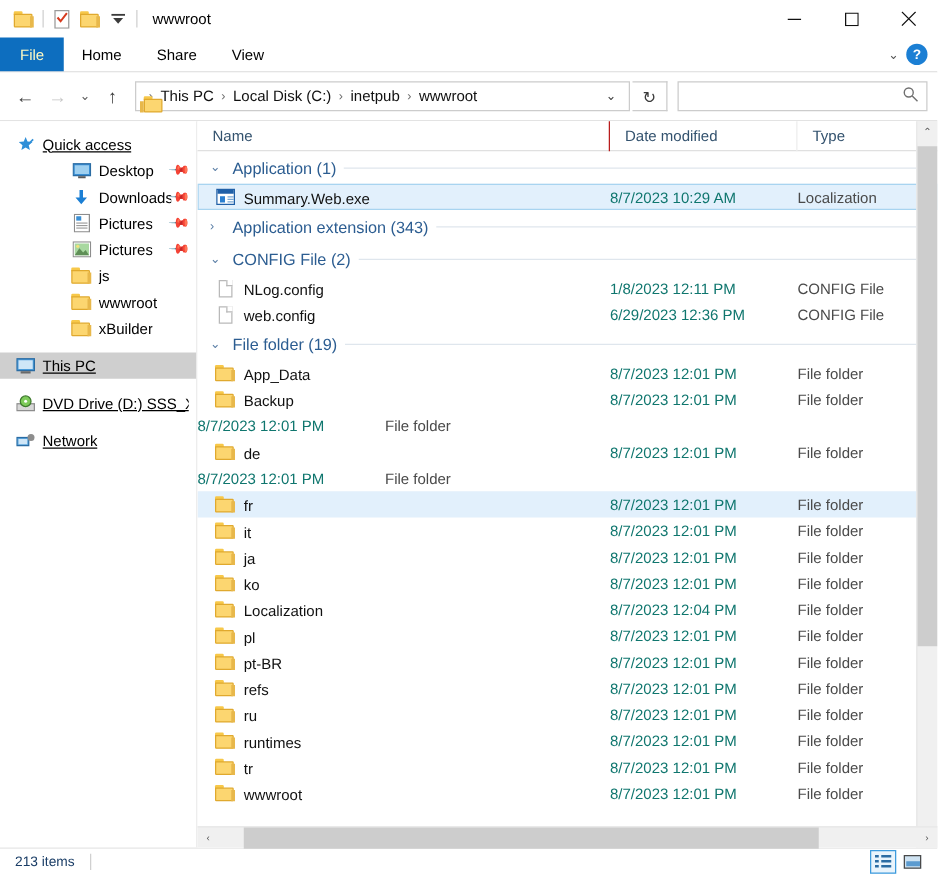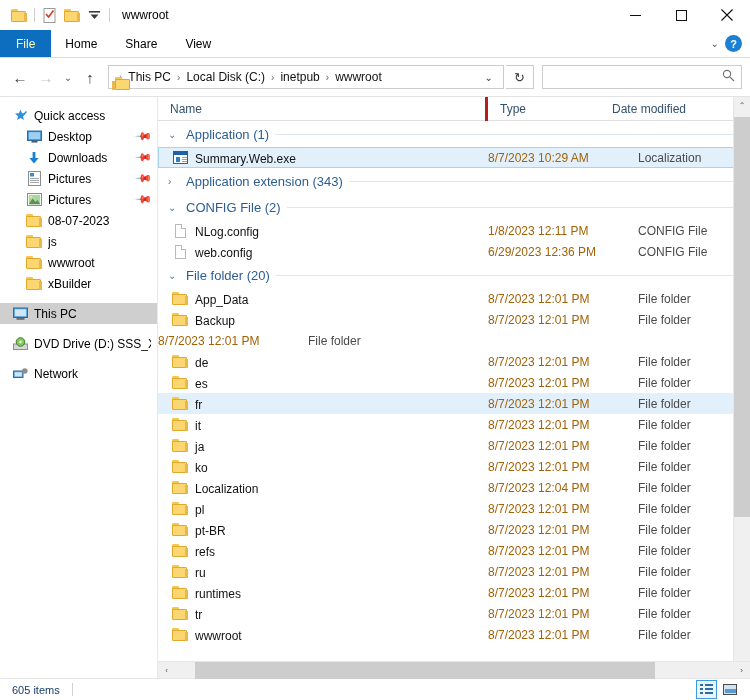--- a/index.html
+++ b/index.html
@@ -58,44 +58,44 @@
   
   .body-area { flex:1; display:flex; min-height:0; border-top:1px solid #e3e3e3; }
 
   
   .sidebar { width:158px; flex:0 0 158px; background:#fff; padding-top:8px; overflow:hidden; border-right:1px solid #e8e8e8; }
   .snode { height:21px; display:flex; align-items:center; font-size:12px; color:#000; padding-right:6px; white-space:nowrap; }
   .snode.sel { background:#cfcfcf; }
   .snode .ico { width:16px; height:16px; margin-right:6px; display:flex; align-items:center; justify-content:center; flex:0 0 16px; }
   .snode .lbl { overflow:hidden; text-overflow:clip; }
   .snode .pin { margin-left:auto; color:#9a9a9a; font-size:11px; transform:rotate(45deg); }
-  .ind-0 { padding-left:12px; }
-  .ind-1 { padding-left:26px; }
+  .ind-0 { padding-left:12px;text-decoration:underline; }
+  .ind-1 { padding-left:26px;margin-left:31px; }
   .sgap { height:9px; }
 
   
   .listpane { flex:1; display:flex; flex-direction:column; min-width:0; background:#fff; position:relative; }
   .colhdr { height:24px; display:flex; align-items:center; border-bottom:1px solid #e0e0e0; position:relative;
             flex:0 0 24px; background:#fff; }
   .col { font-size:12px; color:#33526e; padding-left:12px; height:24px; display:flex; align-items:center; }
-  .col.name { width:330px; flex:0 0 330px; border-right:3px solid #b91c1c; }
+  .col.name { width:330px; flex:0 0 330px; border-right:1px solid #b91c1c; }
   .col.date { width:150px; flex:0 0 150px; border-right:1px solid #ededed; }
   .col.type { flex:1; }
 
   .rows { flex:1; overflow:hidden; position:relative; }
   .grp { height:26px; display:flex; align-items:center; padding-left:10px; gap:6px; }
   .grp .gchev { font-size:10px; color:#5a7ea6; width:12px; }
   .grp .gtxt { font-size:13px; color:#2c5d91; white-space:nowrap; }
   .grp .gline { flex:1; height:1px; background:#dfe6ed; margin-right:16px; }
 
   .row { height:21px; display:flex; align-items:center; font-size:12px; color:#111; }
   .row.hover { background:#e2f0fc; }
   .row.sel { background:#e2f0fc; outline:1px solid #a8d4f0; outline-offset:-1px; }
   .row .c-name { width:330px; flex:0 0 330px; display:flex; align-items:flex-end; padding-left:14px; overflow:hidden; white-space:nowrap; }
-  .row .c-date { width:150px; flex:0 0 150px; color:#a16207; }
+  .row .c-date { width:150px; flex:0 0 150px; color:#0f766e; }
   .row .c-type { flex:1; color:#4a4a4a; }
   .row .ico { width:16px; height:16px; margin-right:7px; display:flex; align-items:center; justify-content:center; flex:0 0 16px; }
 
   .doc-ico { width:11px; height:14px; border:1px solid #b9b9b9; background:#fff; position:relative; }
   .doc-ico:after { content:""; position:absolute; right:-1px; top:-1px; width:4px; height:4px;
                    background:#fff; border-left:1px solid #b9b9b9; border-bottom:1px solid #b9b9b9; }
   .exe-ico { width:15px; height:13px; background:#fff; border:1px solid #2060a8; position:relative; }
   .exe-ico .bar { position:absolute; left:0; top:0; right:0; height:3px; background:#2060a8; }
   .exe-ico .sq { position:absolute; left:2px; top:5px; width:4px; height:5px; background:#2b7fd0; }
   .exe-ico .ln { position:absolute; left:8px; width:5px; height:1px; background:#7aa8d4; }
@@ -282,61 +282,51 @@
             <rect x="0.5" y="0.5" width="14" height="12" fill="#fff" stroke="#8d8d8d"></rect>
             <rect x="1.8" y="1.8" width="11.4" height="9.4" fill="#a8d8a0"></rect>
             <path d="M1.8 11.2 L5.5 5.5 L8.5 9 L10.5 7 L13.2 11.2 Z" fill="#5f8f57"></path>
             <circle cx="4.2" cy="4" r="1.3" fill="#f2e27a"></circle>
           </svg>
         </span>
         <span class="lbl">Pictures</span>
         <span class="pin">📌</span>
       </div>
 
+
       <div class="snode ind-1">
         <span class="ico">
           <span class="folder-ico">
               <span class="tab"></span>
               <span class="body"></span>
               <span class="fold"></span>
             </span>
         </span>
-        <span class="lbl">08-07-2023</span>
+        <span class="lbl">js</span>
       </div>
 
       <div class="snode ind-1">
         <span class="ico">
           <span class="folder-ico">
               <span class="tab"></span>
               <span class="body"></span>
               <span class="fold"></span>
             </span>
         </span>
-        <span class="lbl">js</span>
+        <span class="lbl">wwwroot</span>
       </div>
 
       <div class="snode ind-1">
         <span class="ico">
           <span class="folder-ico">
               <span class="tab"></span>
               <span class="body"></span>
               <span class="fold"></span>
             </span>
         </span>
-        <span class="lbl">wwwroot</span>
-      </div>
-
-      <div class="snode ind-1">
-        <span class="ico">
-          <span class="folder-ico">
-              <span class="tab"></span>
-              <span class="body"></span>
-              <span class="fold"></span>
-            </span>
-        </span>
         <span class="lbl">xBuilder</span>
       </div>
 
       <div class="sgap"></div>
 
       <div class="snode ind-0 sel">
         <span class="ico">
           <svg width="15" height="14" viewBox="0 0 15 14">
             <rect x="0.5" y="1" width="14" height="9.5" fill="#4a9ad8" stroke="#2b6ca3"></rect>
             <rect x="1.8" y="2.2" width="11.4" height="7" fill="#cfe6f7"></rect>
@@ -370,22 +360,22 @@
           </svg>
         </span>
         <span class="lbl">Network</span>
       </div>
     </div>
 
     <div class="listpane">
 
       <div class="colhdr">
         <div class="col name">Name</div>
+        <div class="col date">Date modified</div>
         <div class="col type">Type</div>
-        <div class="col date">Date modified</div>
 
       </div>
 
       <div class="rows">
 
         <div class="grp">
           <span class="gchev">⌄</span>
           <span class="gtxt">Application (1)</span>
           <span class="gline"></span>
         </div>
@@ -433,21 +423,21 @@
                 <span class="doc-ico"></span>
               </span>
             <span>web.config</span>
           </span>
           <span class="c-date">6/29/2023 12:36 PM</span>
           <span class="c-type">CONFIG File</span>
         </div>
 
         <div class="grp">
           <span class="gchev">⌄</span>
-          <span class="gtxt">File folder (20)</span>
+          <span class="gtxt">File folder (19)</span>
           <span class="gline"></span>
         </div>
 
         <div id="folder-rows">
             <div class="row">
               <span class="c-name">
                 <span class="ico">
                   <span class="folder-ico">
                     <span class="tab"></span>
                     <span class="body"></span>
@@ -485,30 +475,20 @@
                     <span class="body"></span>
                     <span class="fold"></span>
                   </span>
                 </span>
                 <span>de</span>
               </span>
               <span class="c-date">8/7/2023 12:01 PM</span>
               <span class="c-type">File folder</span>
             </div>
             <div class="row">
-              <span class="c-name">
-                <span class="ico">
-                  <span class="folder-ico">
-                    <span class="tab"></span>
-                    <span class="body"></span>
-                    <span class="fold"></span>
-                  </span>
-                </span>
-                <span>es</span>
-              </span>
               <span class="c-date">8/7/2023 12:01 PM</span>
               <span class="c-type">File folder</span>
             </div>
             <div class="row hover">
               <span class="c-name">
                 <span class="ico">
                   <span class="folder-ico">
                     <span class="tab"></span>
                     <span class="body"></span>
                     <span class="fold"></span>
@@ -686,21 +666,21 @@
         <div class="harrow">‹</div>
         <div class="htrack">
           <div class="hthumb" style="left:20px; width:460px;"></div>
         </div>
         <div class="harrow">›</div>
       </div>
     </div>
   </div>
 
   <div class="status">
-    <span>605 items</span>
+    <span>213 items</span>
     <span class="sep"></span>
     <div class="viewbtns">
       <div class="vbtn act">
         <span class="det-ico">
           <span class="d" style="top:0;"></span>
             <span class="l" style="top:0; width:8px;"></span>
           <span class="d" style="top:4px;"></span>
             <span class="l" style="top:4px; width:8px;"></span>
           <span class="d" style="top:8px;"></span>
             <span class="l" style="top:8px; width:8px;"></span>

